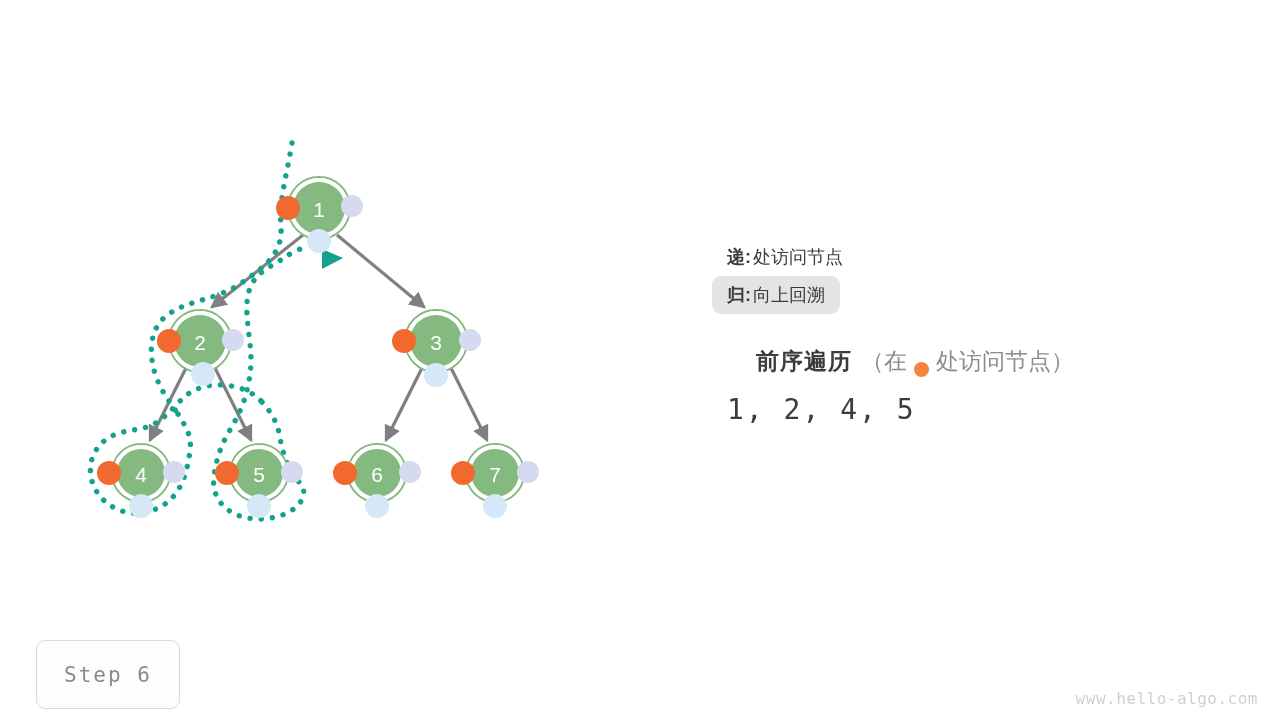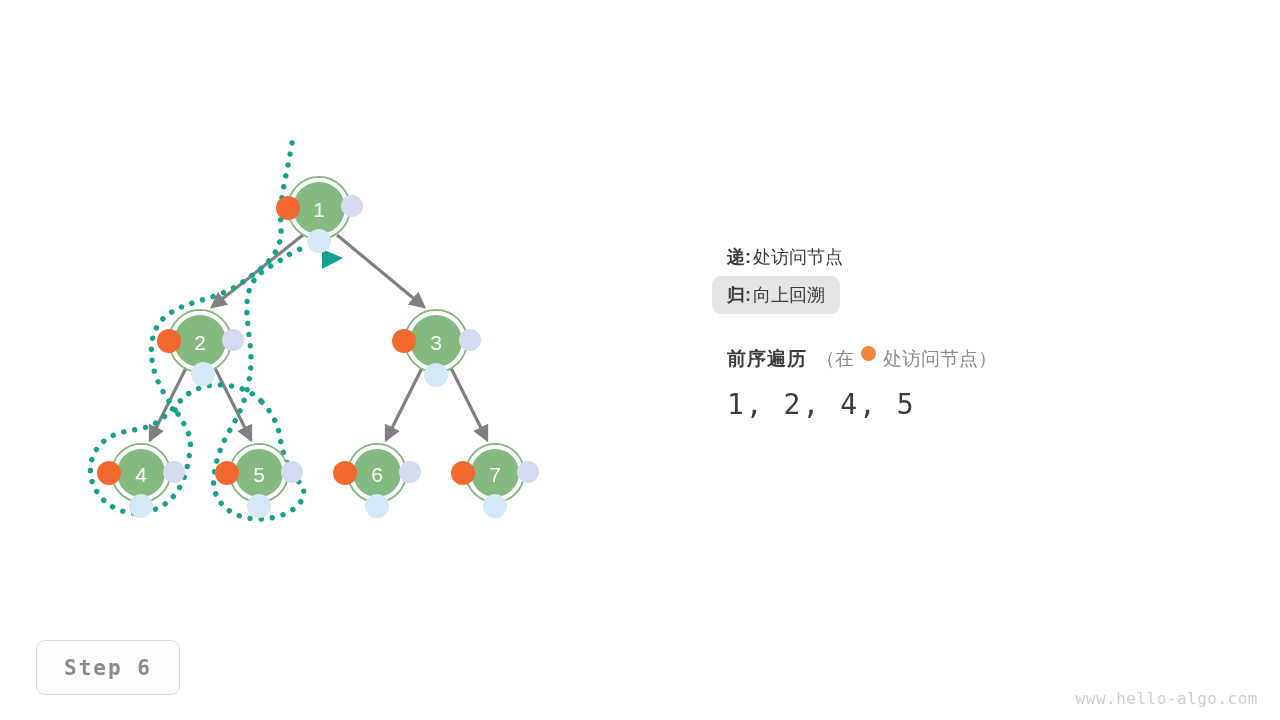--- a/index.html
+++ b/index.html
@@ -65,23 +65,24 @@
     display: inline-flex;
     width: auto;
   }
   .legend-hl-wrap {
     display: flex;
   }
 
   .traverse-title {
     margin-top: 32px;
     display: flex;
-    align-items: flex-start;
-    font-size: 19px;
+    align-items: flex-end;
+    font-size: 23px;
     color: #3c3c3c;
+    margin-left: 29px;
   }
   .traverse-title .tt-bold {
     font-weight: bold;
     letter-spacing: 1px;
   }
   .traverse-title .tt-paren {
     color: #8c8c8c;
     font-weight: normal;
     margin-left: 9px;
   }
@@ -105,31 +106,31 @@
     color: #3c3c3c;
     letter-spacing: 2px;
   }
 
   
   .step-badge {
     position: absolute;
     left: 36px;
     top: 640px;
     width: 144px;
-    height: 55px;
+    height: 69px;
     box-sizing: border-box;
     border: 1.5px solid #dcdcdc;
     border-radius: 9px;
     background: #fdfdfd;
     display: flex;
     align-items: center;
     justify-content: center;
     font-family: "DejaVu Sans Mono", monospace;
     font-size: 21px;
-    font-weight: bold;
+    font-weight: normal;
     color: #8a8a8a;
     letter-spacing: 2px;
   }
 
   
   .watermark {
     position: absolute;
     right: 22px;
     bottom: 12px;
     font-family: "DejaVu Sans Mono", monospace;

